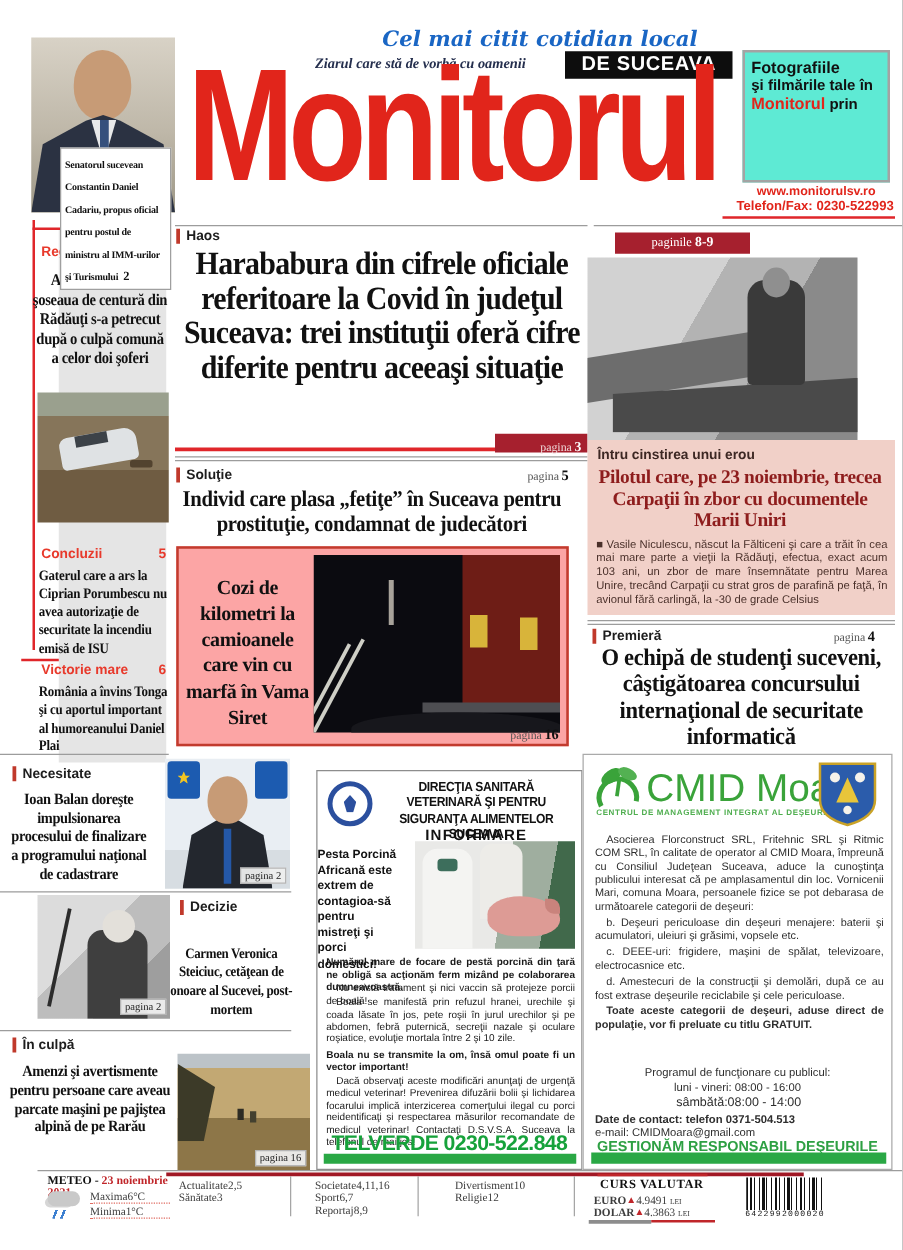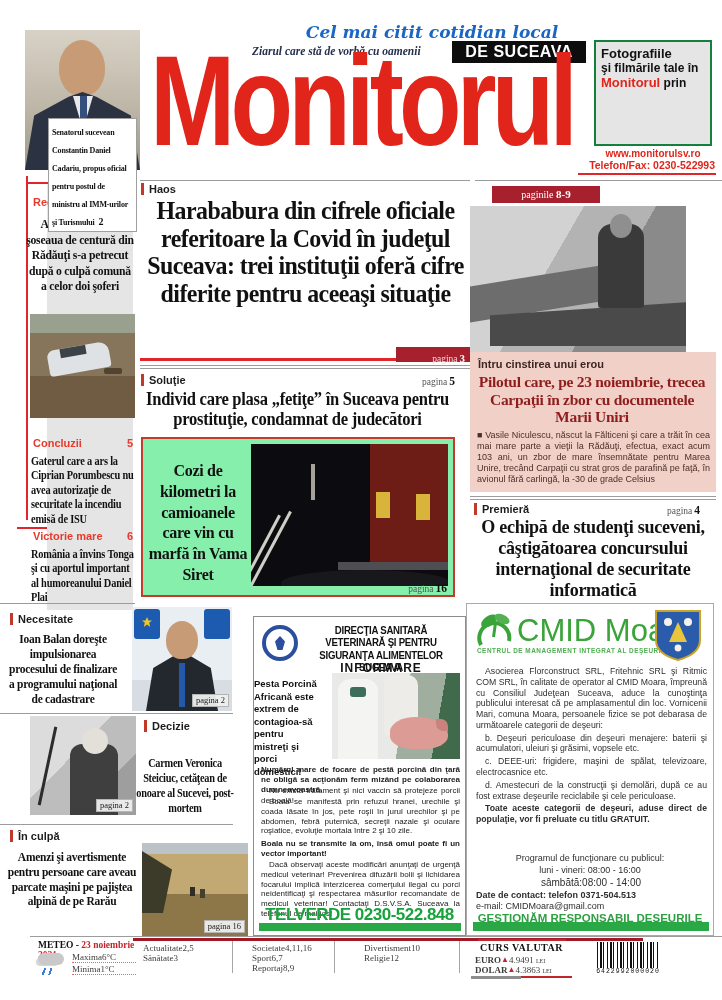--- a/index.html
+++ b/index.html
@@ -26,21 +26,21 @@
 .redline{position:absolute;background:#e0262a}
 
 .masthead{position:absolute;left:150px;top:37px;font-family:"Liberation Sans",sans-serif;
   font-weight:bold;font-size:128px;line-height:1;letter-spacing:-6px;color:#e1251b;
   transform:scaleX(.8);transform-origin:left top;white-space:nowrap}
 .tagline{font-family:"DejaVu Serif",serif;font-style:italic;font-weight:bold;
   font-size:17px;color:#1a66c4;text-align:center}
 .subtitle{font-style:italic;font-weight:bold;font-size:11.5px;color:#252f4e}
 .edition{background:#0d0d0d;color:#fff;font-family:"Liberation Sans",sans-serif;
   font-weight:bold;font-size:16px;text-align:center;line-height:22px;letter-spacing:.5px}
-.promo{border:2px solid #15803d;background:#e5e5e5}
+.promo{border:2px solid #a3a3a3;background:#5eead4}
 .promo .w{font-family:"Liberation Sans",sans-serif;font-weight:bold;font-size:12px;line-height:1.18;padding:4px 5px 0}
 .promo .green{position:absolute;left:0;right:0;bottom:0;height:52px;background:#52b648;color:#fff;
   font-family:"Liberation Sans",sans-serif;font-weight:bold}
 .datebar{background:#dadada;font-family:"Liberation Sans",sans-serif;font-size:10px;
   font-weight:600;color:#4a4a4a;text-align:center;line-height:17px}
 
 .adbox{position:absolute;background:#fff;border:1px solid #8d8d8d}
 .dsvp{font-family:"Liberation Sans",sans-serif;font-size:8px;line-height:1.22;text-align:justify;color:#1a1a1a}
 .dsvp.b{font-weight:bold}
 .cmidp{font-family:"Liberation Sans",sans-serif;font-size:8.7px;line-height:1.24;text-align:justify;color:#2e2e2e;margin-bottom:2px;text-indent:9px}
@@ -138,21 +138,21 @@
 
   <div class="abs kick" style="left:141px;top:374px">
     <span class="kbar"></span>
     <span>Soluţie</span>
   </div>
   <div class="abs pgl" style="left:400px;top:375px;width:55px;text-align:right">
     <span>pagina</span><b>5</b>
   </div>
   <div class="abs hl cx" style="left:110px;top:389px;width:375px;font-size:18px;line-height:1.12">Individ care plasa „fetiţe” în Suceava pentru prostituţie, condamnat de judecători</div>
 
-  <div class="abs" style="left:141px;top:437px;width:314px;height:160px;border:2px solid #c23b2e;background:#86efac">
+  <div class="abs" style="left:141px;top:437px;width:314px;height:160px;border:2px solid #c23b2e;background:#fca5a5">
     <div class="hl" style="position:absolute;left:5px;top:22px;width:100px;font-size:16px;line-height:1.3">Cozi de kilometri la camioanele care vin cu marfă în Vama Siret</div>
     <div style="position:absolute;left:108px;top:5px;width:197px;height:142px;background:#0b0b10;overflow:hidden">
       <div style="position:absolute;right:0;top:0;width:78px;height:120px;background:#6e1d16"></div>
       <div style="position:absolute;right:58px;top:48px;width:14px;height:26px;background:#d8b43a"></div>
       <div style="position:absolute;right:18px;top:50px;width:14px;height:26px;background:#d8b43a"></div>
       <div style="position:absolute;right:0;top:118px;width:110px;height:8px;background:#4e4e52"></div>
       <div style="position:absolute;left:6px;top:66px;width:3px;height:90px;background:#cfcfc6;transform:rotate(28deg)"></div>
       <div style="position:absolute;left:16px;top:62px;width:3px;height:94px;background:#cfcfc6;transform:rotate(28deg)"></div>
       <div style="position:absolute;left:60px;top:20px;width:4px;height:36px;background:#a8a39a"></div>
       <div style="position:absolute;left:30px;bottom:-10px;width:170px;height:26px;background:#17171c;border-radius:50% 50% 0 0"></div>

